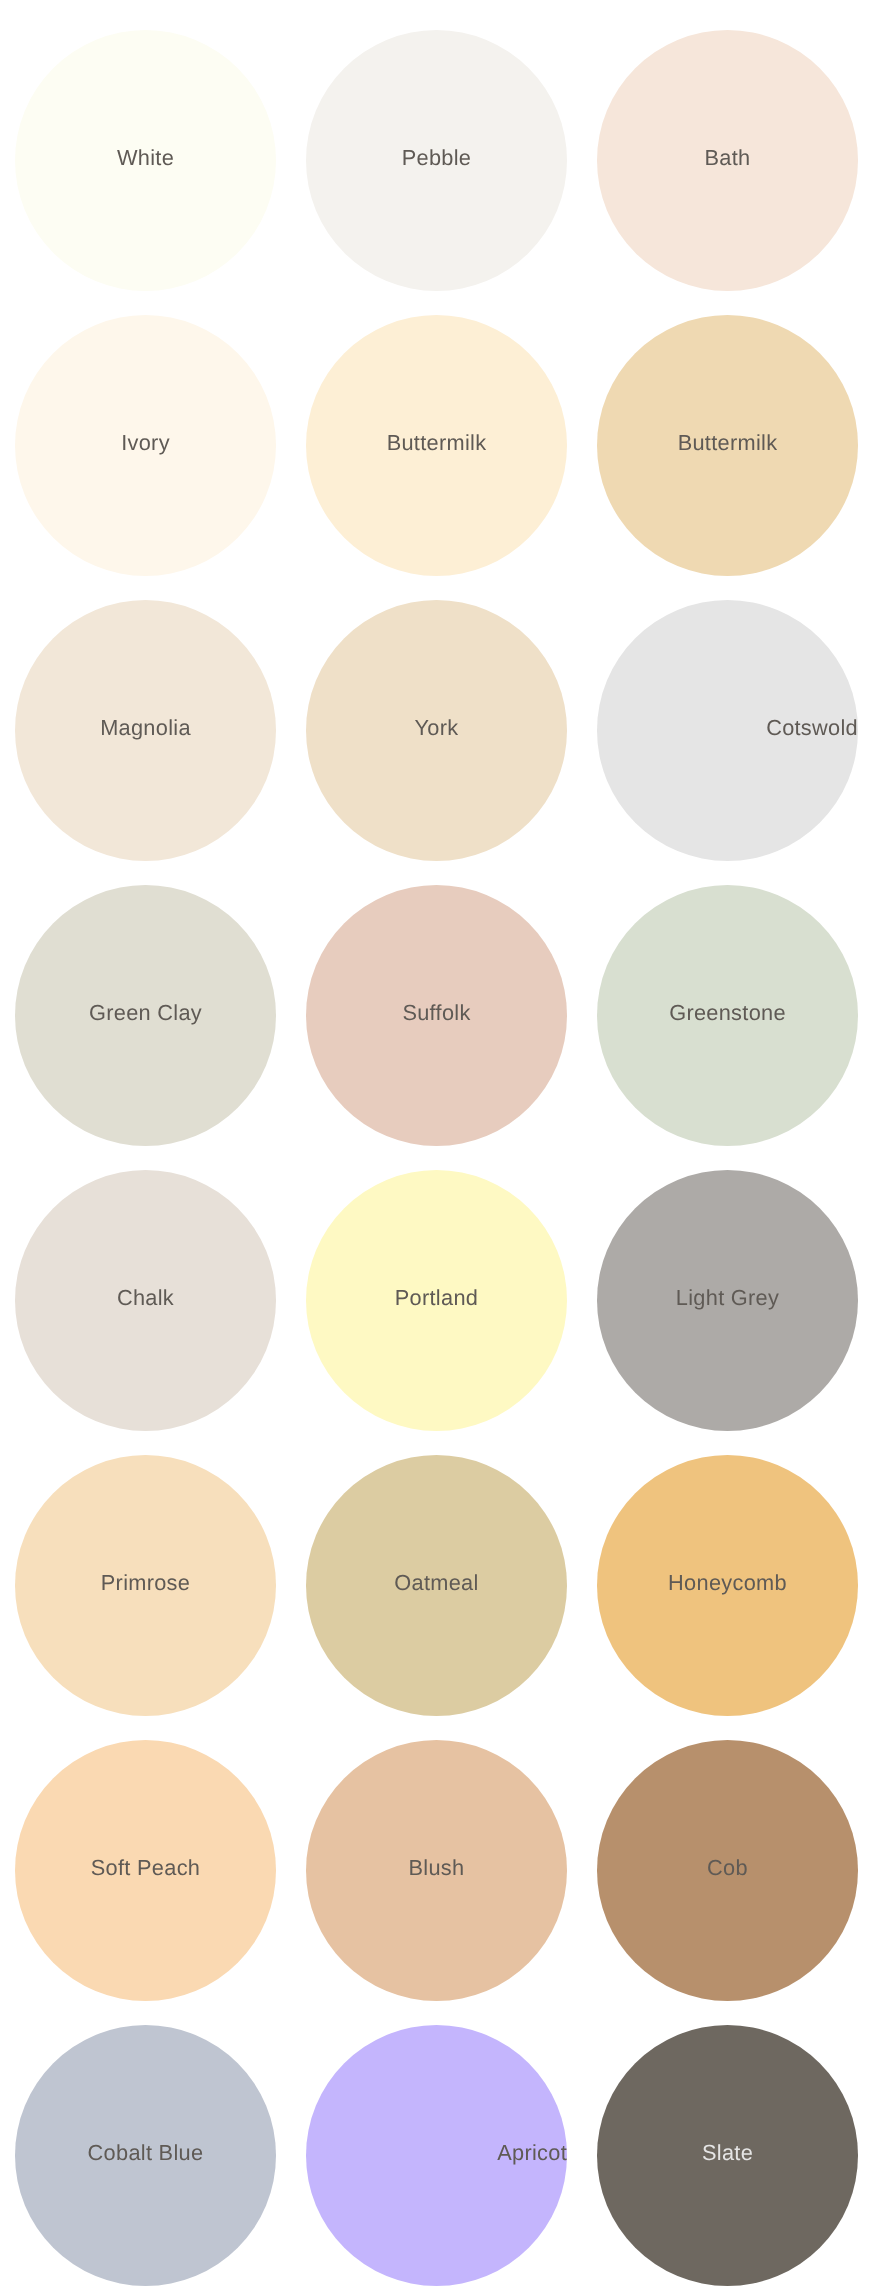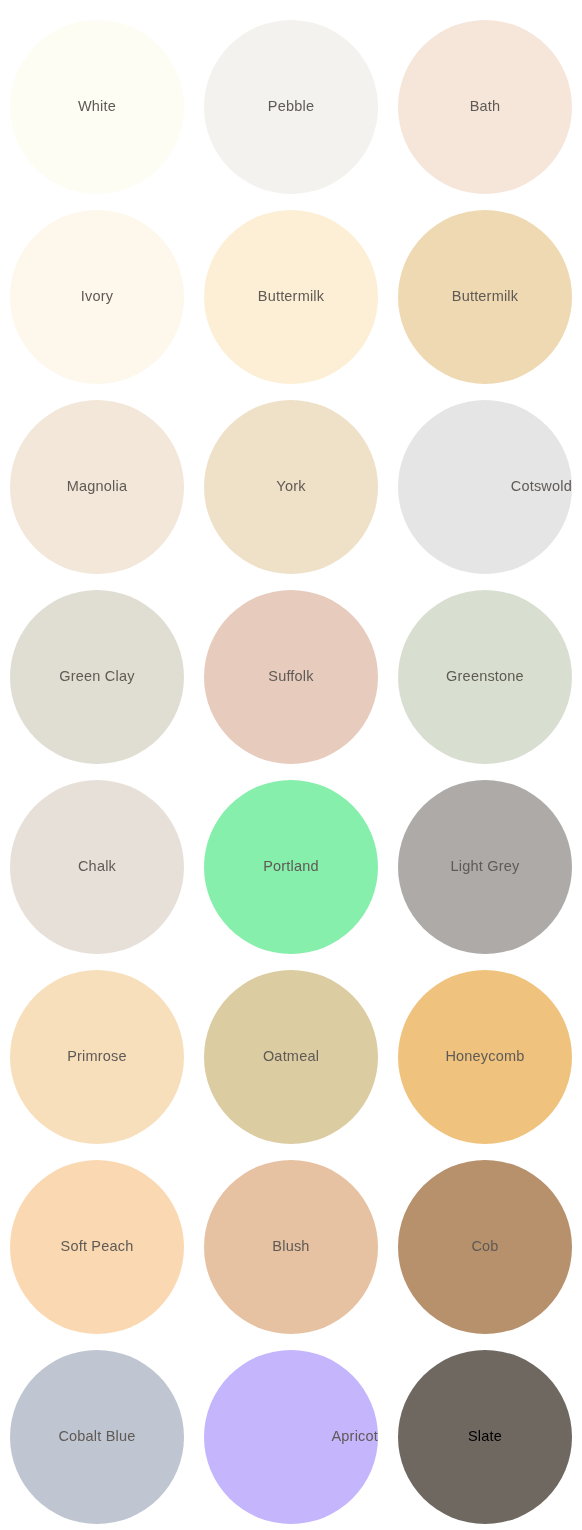--- a/index.html
+++ b/index.html
@@ -48,21 +48,21 @@
   .swatch-label {
     font-size: 14.5px;
     font-weight: 400;
     letter-spacing: 0.2px;
     line-height: 1.2;
     color: #5f5a55;
     user-select: none;
   }
 
   .swatch-label.on-dark {
-    color: #000000;
+    color: #e5e5e5;
   }
 </style>
 </head>
 <body style="background: rgb(255, 255, 255);">
 
 <div class="palette-grid">
     <div class="swatch-cell">
       <div class="swatch" style="background: rgb(253, 253, 243);">
         <span class="swatch-label">White</span>
       </div>
@@ -121,21 +121,21 @@
       <div class="swatch" style="background: rgb(216, 223, 208);">
         <span class="swatch-label">Greenstone</span>
       </div>
     </div>
     <div class="swatch-cell">
       <div class="swatch" style="background: rgb(231, 224, 216);">
         <span class="swatch-label">Chalk</span>
       </div>
     </div>
     <div class="swatch-cell">
-      <div class="swatch" style="background: #86efac; text-align: right;">
+      <div class="swatch" style="background: #fef9c3; text-align: right;">
         <span class="swatch-label">Portland</span>
       </div>
     </div>
     <div class="swatch-cell">
       <div class="swatch" style="background: rgb(173, 170, 167); align-items: center;">
         <span class="swatch-label">Light Grey</span>
       </div>
     </div>
     <div class="swatch-cell">
       <div class="swatch" style="background: rgb(247, 223, 188);">

